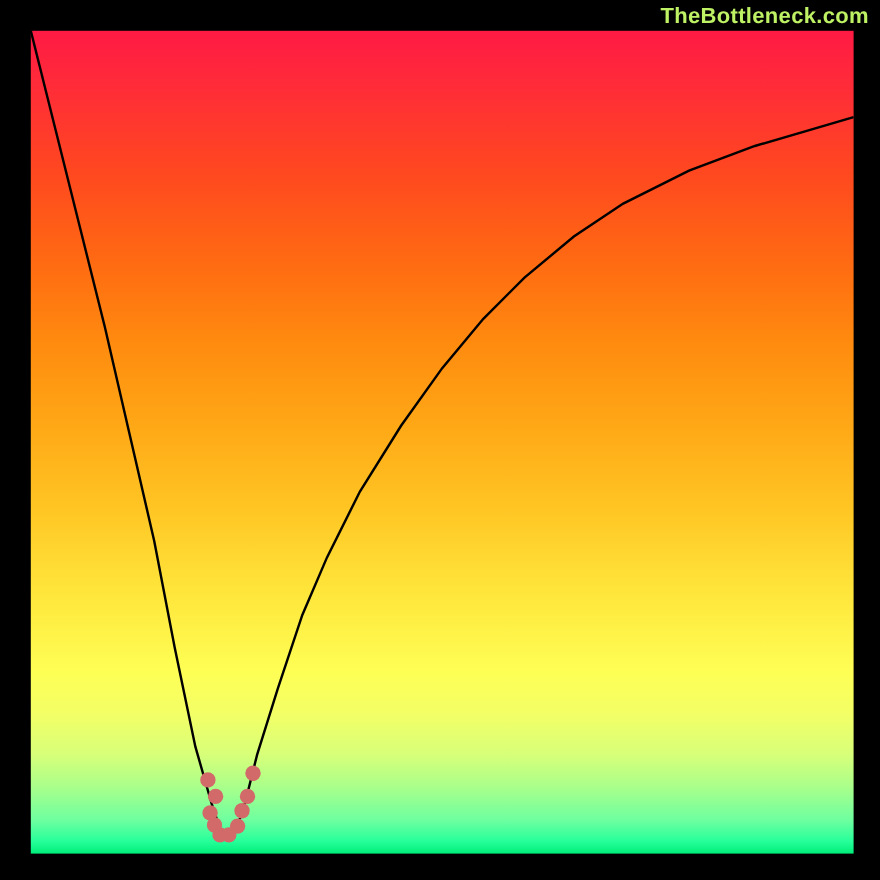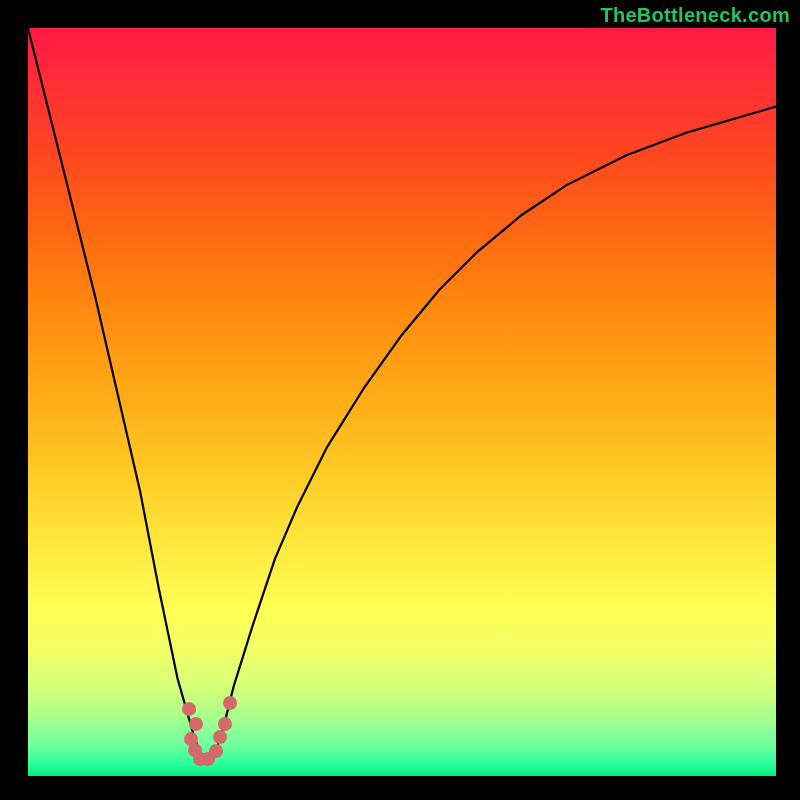--- a/index.html
+++ b/index.html
@@ -28,21 +28,21 @@
         #00ee7a 100%
       );
     }
     .watermark {
       position: absolute;
       top: 4px;
       right: 10px;
       font-family: Arial, Helvetica, sans-serif;
       font-size: 20px;
       font-weight: 600;
-      color: #22c55e;
+      color: #bef264;
       letter-spacing: 0.3px;
     }
     svg.curve {
       position: absolute;
       left: 0; top: 0;
       width: 100%; height: 100%;
       overflow: visible;
     }
     .scatter-dot {
       position: absolute;

